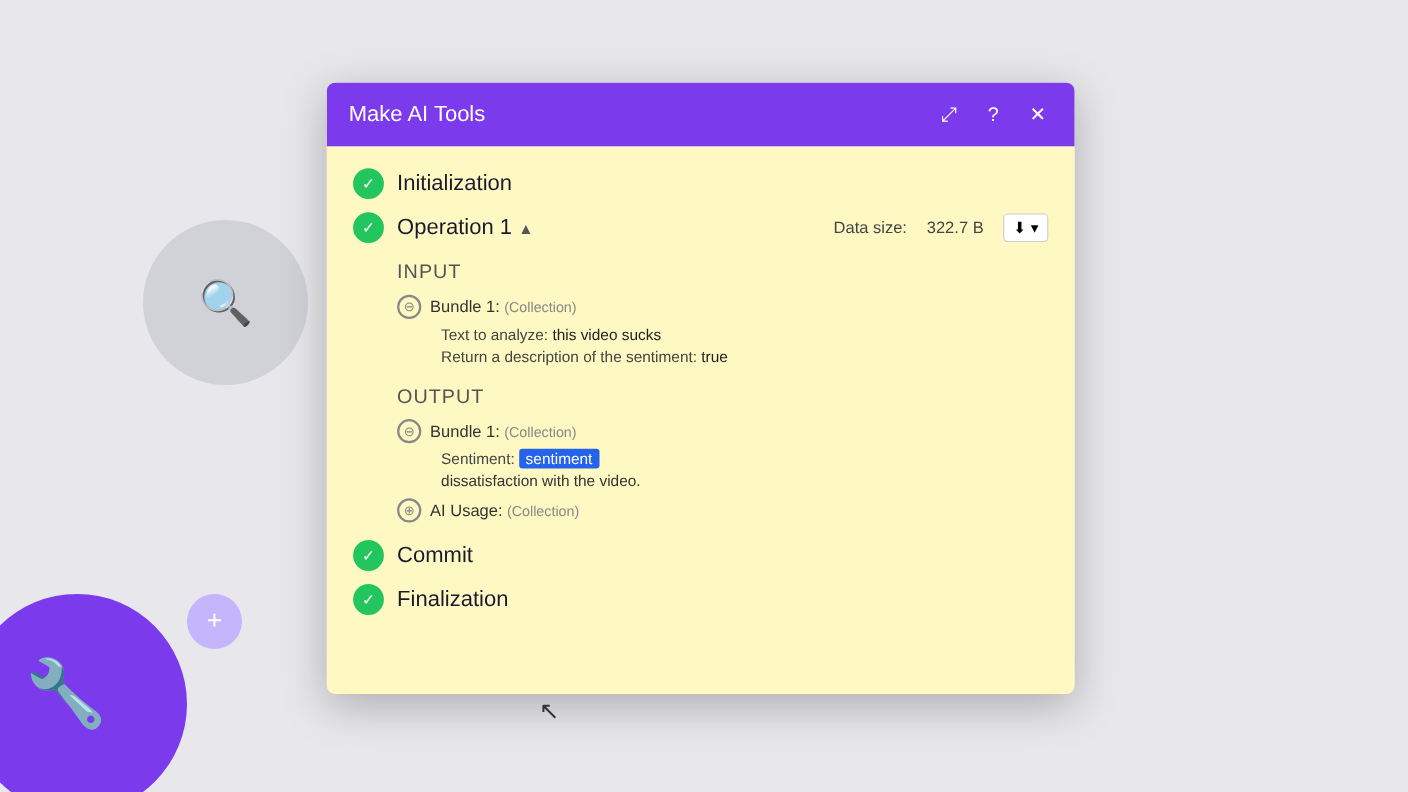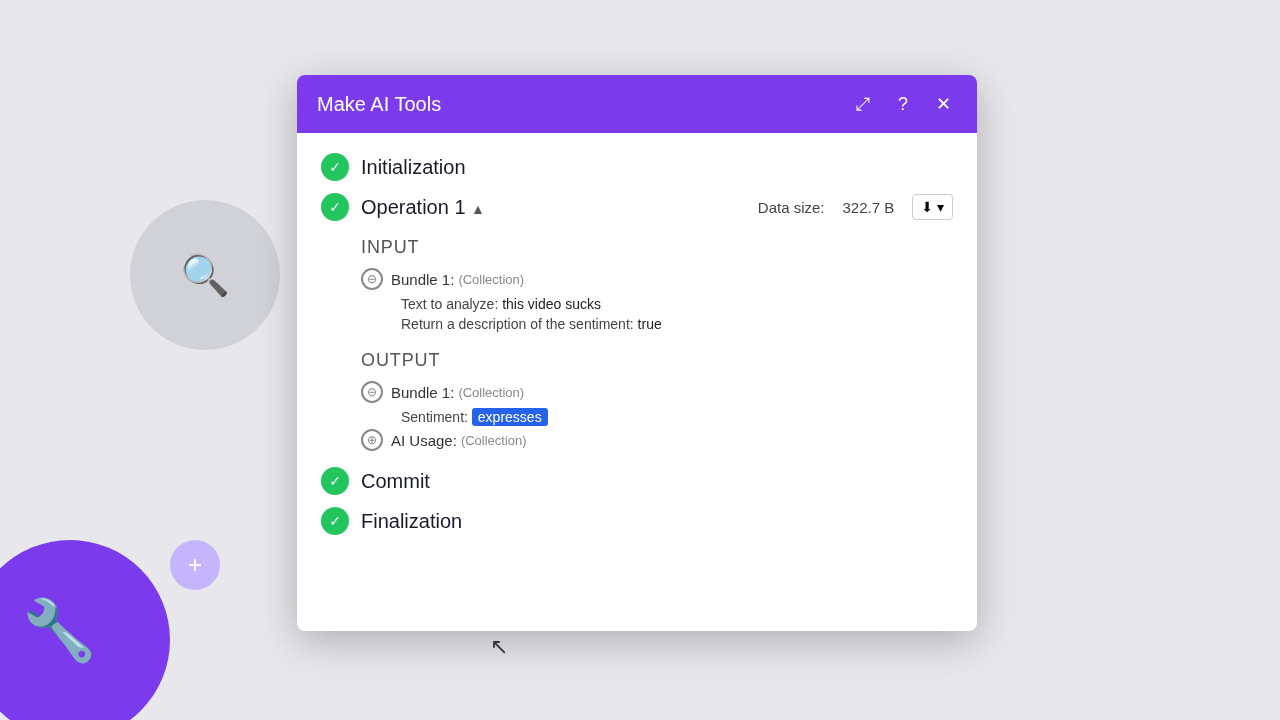--- a/index.html
+++ b/index.html
@@ -75,21 +75,21 @@
       justify-content: center;
     }
 
     
     .dialog {
       position: absolute;
       left: 297px;
       top: 75px;
       width: 680px;
       height: 556px;
-      background: #ffffff;
+      background: #fef9c3;
       border-radius: 8px;
       box-shadow: 0 10px 40px rgba(0,0,0,0.25);
       overflow: hidden;
       z-index: 10;
     }
 
     .dialog-header {
       background: #7c3aed;
       padding: 16px 20px;
       display: flex;
@@ -385,23 +385,26 @@
     <div class="section-label">OUTPUT</div>
 
     <div class="bundle-row">
       <div class="bundle-toggle">⊖</div>
       <span class="bundle-label">Bundle 1:</span>
       <span class="bundle-type">(Collection)</span>
     </div>
 
     <div class="data-field">
       <span class="data-field-label">Sentiment: </span>
-      <span class="highlight-value">expresses</span>
-    </div>
-
+      <span class="highlight-value">sentiment</span>
+    </div>
+
+    <div class="description-indent">
+      <span>dissatisfaction with the video.</span>
+    </div>
 
     <div class="ai-usage-row">
       <div class="ai-toggle">⊕</div>
       <span class="bundle-label">AI Usage:</span>
       <span class="bundle-type">(Collection)</span>
     </div>
 
     <div class="step-row">
       <div class="step-check">✓</div>
       <span class="step-label">Commit</span>

